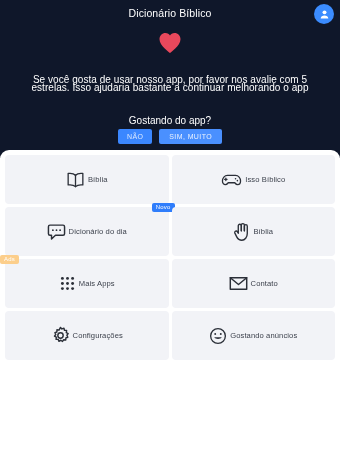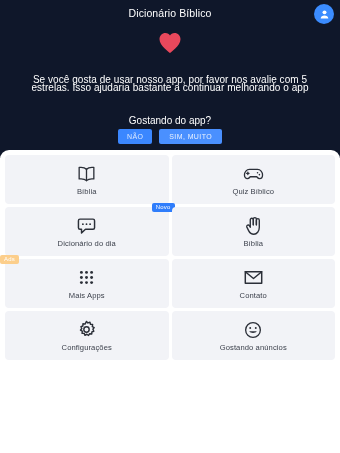--- a/index.html
+++ b/index.html
@@ -127,21 +127,21 @@
     grid-template-columns: 1fr 1fr;
     gap: 3px;
   }
 
   .card {
     position: relative;
     background: #f2f3f7;
     border-radius: 4px;
     height: 49px;
     display: flex;
-    flex-direction: column;
+    flex-direction: row;
     align-items: center;
     justify-content: center;
     gap: 3px;
     cursor: pointer;
     overflow: visible;
   }
 
   .card-icon {
     height: 20px;
     display: flex;
@@ -221,21 +221,21 @@
 
     <div class="card">
       <span class="card-icon">
         <svg width="21" height="15" viewBox="0 0 26 18" fill="none" stroke="#2b2f38" stroke-width="1.6" stroke-linejoin="round" stroke-linecap="round">
           <path d="M8 4 L18 4 C21.6 4 24.2 7.2 24.2 11 C24.2 13.6 22.6 15.4 20.6 15.4 C19 15.4 18 14.2 17 13 L9 13 C8 14.2 7 15.4 5.4 15.4 C3.4 15.4 1.8 13.6 1.8 11 C1.8 7.2 4.4 4 8 4 Z"></path>
           <path d="M6 7.3 L6 10.3 M4.5 8.8 L7.5 8.8"></path>
           <circle cx="18" cy="8" r="0.95" fill="#2b2f38" stroke="none"></circle>
           <circle cx="20.3" cy="10.4" r="0.95" fill="#2b2f38" stroke="none"></circle>
         </svg>
       </span>
-      <span class="card-label">Quiz Bíblico</span>
+      <span class="card-label">Isso Bíblico</span>
     </div>
 
     <div class="card">
       <span class="badge novo">Novo</span>
       <span class="card-icon">
         <svg width="19" height="18" viewBox="0 0 22 21" fill="none" stroke="#2b2f38" stroke-width="1.7" stroke-linejoin="round" stroke-linecap="round">
           <path d="M3.4 2.5 L18.6 2.5 C19.6 2.5 20.4 3.3 20.4 4.3 L20.4 12.5 C20.4 13.5 19.6 14.3 18.6 14.3 L9.8 14.3 L5.2 18.6 L5.2 14.3 L3.4 14.3 C2.4 14.3 1.6 13.5 1.6 12.5 L1.6 4.3 C1.6 3.3 2.4 2.5 3.4 2.5 Z"></path>
           <circle cx="6.8" cy="8.4" r="1.05" fill="#2b2f38" stroke="none"></circle>
           <circle cx="11" cy="8.4" r="1.05" fill="#2b2f38" stroke="none"></circle>
           <circle cx="15.2" cy="8.4" r="1.05" fill="#2b2f38" stroke="none"></circle>

